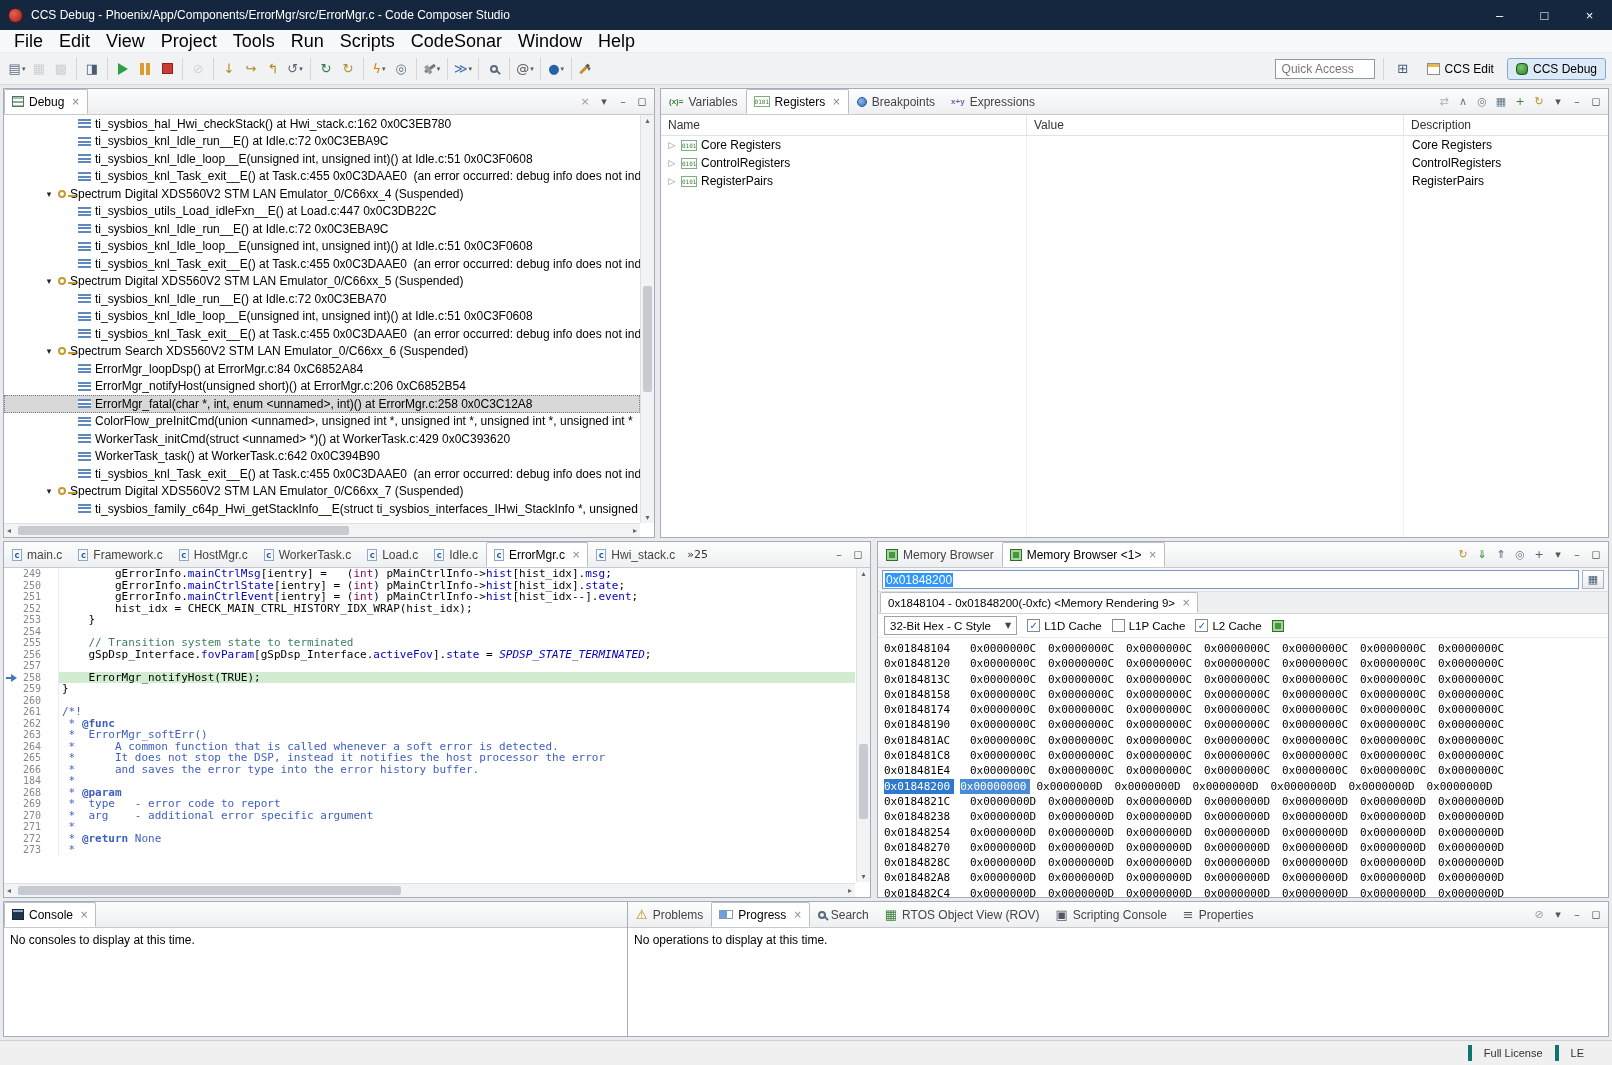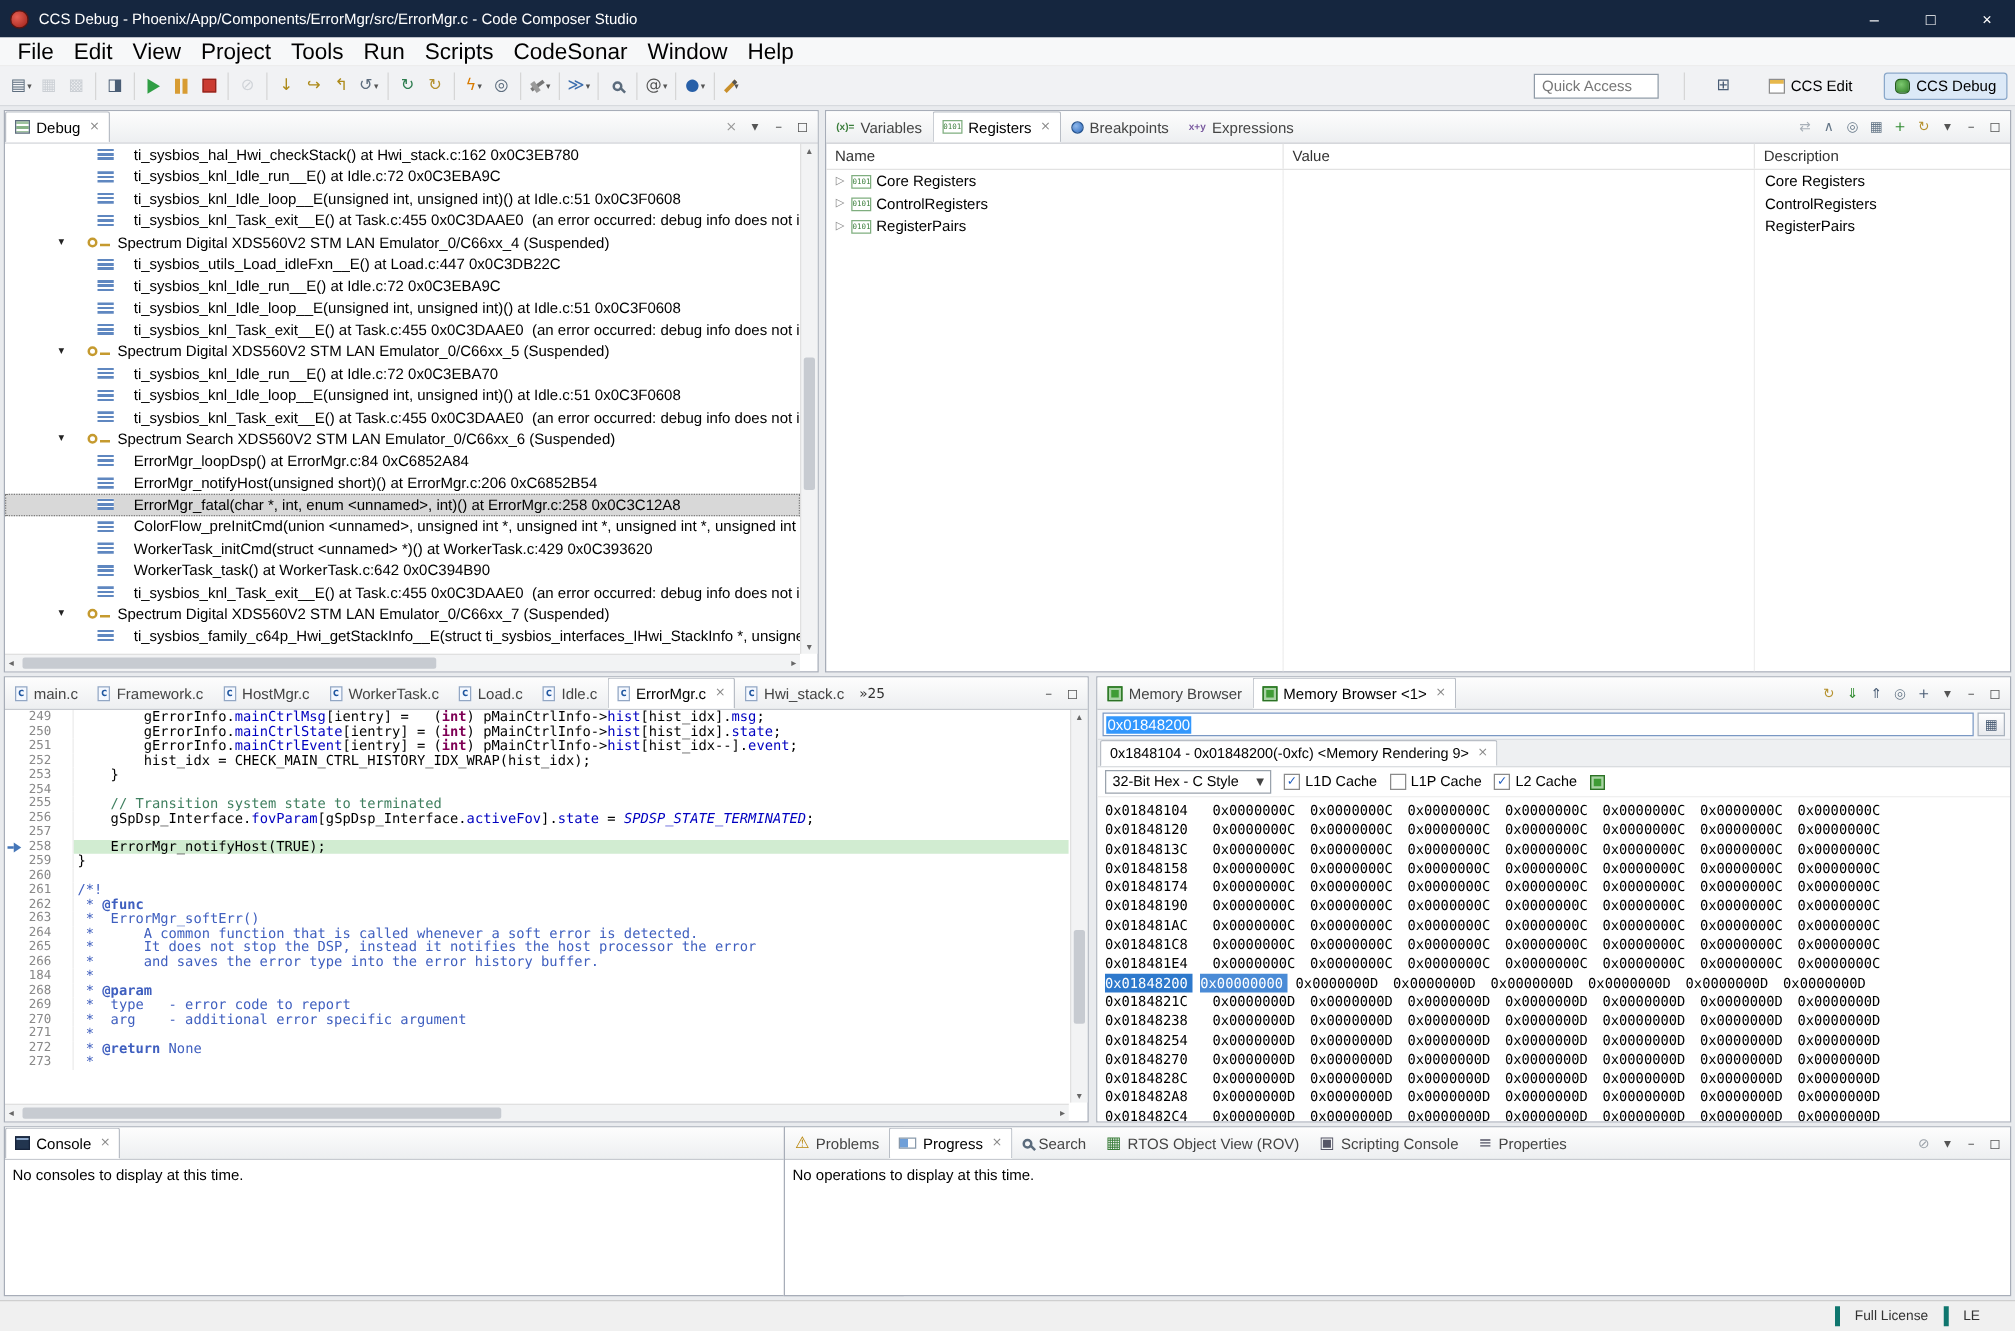--- a/index.html
+++ b/index.html
@@ -22,21 +22,21 @@
   .mitem{padding:0 8px;font-size:18px;height:100%;display:flex;align-items:center}
   .toolbar{position:absolute;left:0;top:53px;width:100%;height:32px;background:#f1f2f4;
            border-bottom:1px solid #d7dade;display:flex;align-items:center;padding:0 6px}
   .tgroup{display:flex;align-items:center}
   .tsep{width:1px;height:22px;background:#d6d6d6;margin:0 4px;flex:none}
   .tbtn{height:24px;min-width:22px;display:flex;align-items:center;justify-content:center;
         padding:0 2px;border-radius:3px;gap:1px}
   .tbtn.dis{opacity:.38}
   .ddc{font-size:7px;color:#555;font-family:"DejaVu Sans",sans-serif}
   .gly{font-family:"DejaVu Sans",sans-serif;font-size:13px;line-height:1}
-  .tright{margin-left:auto;display:flex;align-items:center;gap:16px}
+  .tright{margin-left:auto;display:flex;align-items:center;gap:4px}
   .qa{width:100px;height:20px;border:1px solid #8f9aa6;background:#fff;color:#777;font-size:12px;
       display:flex;align-items:center;padding:0 6px}
   .persp{display:flex;align-items:center;gap:5px;padding:3px 8px;font-size:12px;border-radius:3px;border:1px solid transparent}
   .persp.sel{background:#dcе9f7;background:#dce9f7;border-color:#8aa8ca}
   .plabel{white-space:nowrap}
 
   
   .panel{position:absolute;background:#fff;border:1px solid #a7adb8}
   .phead{height:26px;display:flex;align-items:flex-end;background:linear-gradient(#fdfdfd,#edeff1);
          border-bottom:1px solid #c7cad0;padding-right:3px}
@@ -82,21 +82,21 @@
   .i-stop{width:11px;height:11px;background:#cb3b31;border:1px solid #8e241d}
   .i-mag{width:8px;height:8px;border:2px solid #5b6b7c;border-radius:50%}
   .i-mag::after{content:"";position:absolute;width:6px;height:2px;background:#5b6b7c;transform:rotate(45deg);right:-5px;bottom:-2px}
   .i-hammer{width:12px;height:3px;background:#777;transform:rotate(-35deg)}
   .i-hammer::after{content:"";position:absolute;width:4px;height:9px;background:#9a9a9a;left:2px;top:-3px}
   .i-pencil{width:3px;height:12px;background:#c98f2a;transform:rotate(45deg);border-top:3px solid #555}
 
   
   #p-debug{left:3px;top:88px;width:652px;height:450px}
   .tree{position:absolute;top:26px;left:0;right:14px;bottom:14px;overflow:hidden;background:#fff}
-  .trow{height:17.5px;display:flex;align-items:center;white-space:nowrap;font-size:12px;gap:16px;padding-right:4px}
+  .trow{height:17.5px;display:flex;align-items:center;white-space:nowrap;font-size:12px;gap:4px;padding-right:4px}
   .trow.thread{padding-left:40px}
   .trow.frame{padding-left:74px}
   .trow.sel{background:#d8d8d8;outline:1px dotted #7c7c7c;outline-offset:-1px}
   .twist{width:10px;font-size:9px;color:#222;text-align:center;font-family:"DejaVu Sans",sans-serif}
   .twist.c{color:#888}
   .tlabel2{white-space:pre}
 
   
   .vscroll{position:absolute;top:26px;right:0;width:14px;bottom:14px;background:#f2f3f4;border-left:1px solid #e0e0e0}
   .vscroll .arr{position:absolute;width:100%;text-align:center;font-size:8px;color:#666;font-family:"DejaVu Sans",sans-serif}
@@ -123,21 +123,21 @@
   
   #p-edit{left:3px;top:541px;width:868px;height:357px}
   .ebody{position:absolute;top:26px;left:0;right:15px;bottom:15px;overflow:hidden;background:#fff;
          font:11px "DejaVu Sans Mono",monospace}
   .cl{display:flex;height:11.5px;line-height:11.5px;white-space:pre}
   .clm{width:16px;flex:none;position:relative}
   .cln{width:28px;flex:none;color:#888;font-size:10px;padding-left:3px}
   .clf{width:11px;flex:none;border-right:1px solid #ececec}
   .clc{flex:1;padding-left:3px}
   .cl.cur .clc{background:#d1ecd1}
-  .tk-p{color:#000}.tk-k{color:#7f0055;font-weight:bold}.tk-m{color:#0000c0}
+  .tk-p{color:#000}.tk-k{color:#7f0055;font-weight:normal}.tk-m{color:#0000c0}
   .tk-c{color:#3f7f5f}.tk-d{color:#3f5fbf}.tk-t{color:#3f5fbf;font-weight:bold}.tk-x{color:#0000c0;font-style:italic}
   .ip-arrow{position:absolute;left:2px;top:2px;width:12px;height:8px}
   .ip-arrow::before{content:"";position:absolute;left:0;top:3px;width:5px;height:2px;background:#4576b8}
   .ip-arrow::after{content:"";position:absolute;left:5px;top:0;border-left:6px solid #4576b8;border-top:4px solid transparent;border-bottom:4px solid transparent}
   #p-edit .vscroll{top:26px;bottom:15px}
   #p-edit .hscrollX{right:15px}
 
   
   #p-mem{left:877px;top:541px;width:732px;height:357px}
   .addr-row{height:24px;display:flex;align-items:center;gap:3px;padding:0 4px;background:#f5f6f8;border-bottom:1px solid #dcdfe3}

